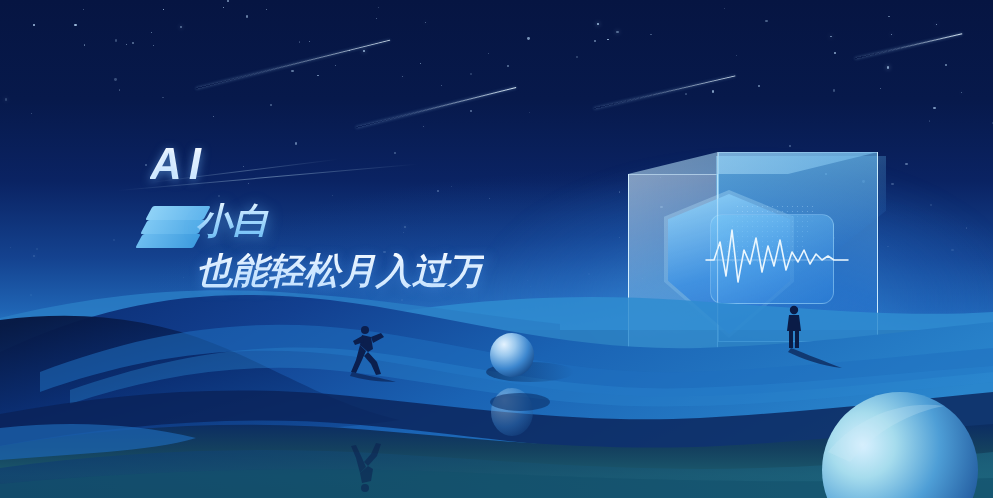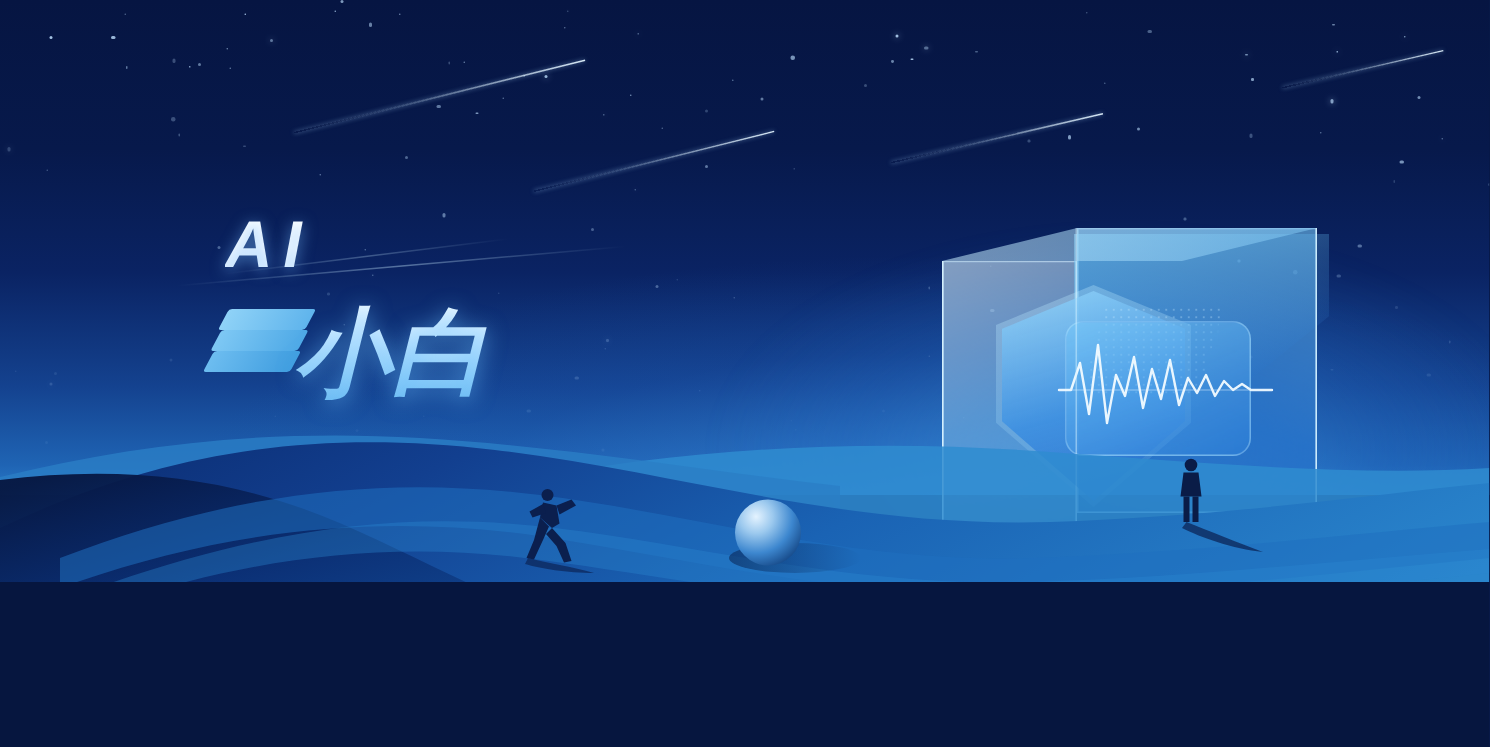--- a/index.html
+++ b/index.html
@@ -1,20 +1,20 @@
 <!DOCTYPE html>
 <html><head>
 <meta charset="utf-8">
 <style>
   html,body{margin:0;padding:0;background:#06163f;}
   *{box-sizing:border-box;}
 
   #poster{
     position:relative;
-    width:993px;height:388px;
+    width:993px;height:498px;
     overflow:hidden;
     font-family:"Liberation Sans","DejaVu Sans",sans-serif;
     background:#0a1c52;
   }
 
   
   .sky{
     position:absolute;left:0;top:0;width:993px;height:330px;
     background:
       radial-gradient(ellipse 700px 240px at 62% 104%, rgba(60,140,220,.55) 0%, rgba(30,90,180,.22) 45%, rgba(10,30,90,0) 72%),
@@ -102,21 +102,21 @@
   }
   .t-white{
     background:linear-gradient(180deg,#ffffff 0%,#f4fbff 58%,#d8ecff 100%);
     -webkit-background-clip:text;background-clip:text;color:transparent;
     text-shadow:0 2px 12px rgba(90,170,255,.45);
   }
   .line2{
     position:absolute;left:196px;top:203px;
     display:flex;align-items:baseline;gap:14px;
     font-weight:bold;font-style:italic;
-    font-size:64px;line-height:1;white-space:nowrap;flex-direction:column;
+    font-size:36px;line-height:1;white-space:nowrap;flex-direction:column;
   }
   .t-cyan{
     letter-spacing:1px;
     background:linear-gradient(180deg,#eaf7ff 0%,#bfe4ff 40%,#8ecdf8 75%,#6fbcf2 100%);
     -webkit-background-clip:text;background-clip:text;color:transparent;
     text-shadow:0 2px 14px rgba(110,195,255,.6);
   }
   .subtitle{
     position:absolute;left:437px;top:279px;
     font-size:19px;font-weight:bold;color:#ffffff;
@@ -408,17 +408,18 @@
     </div>
 
     <div class="layers-icon">
       <div class="plate p3"></div>
       <div class="plate p2"></div>
       <div class="plate p1"></div>
     </div>
 
     <div class="line2">
       <span class="t-cyan">小白</span>
+      <span class="t-white">也能轻松月入过万</span>
     </div>
 
   </div>
 
 </div>
 
 </body></html>

